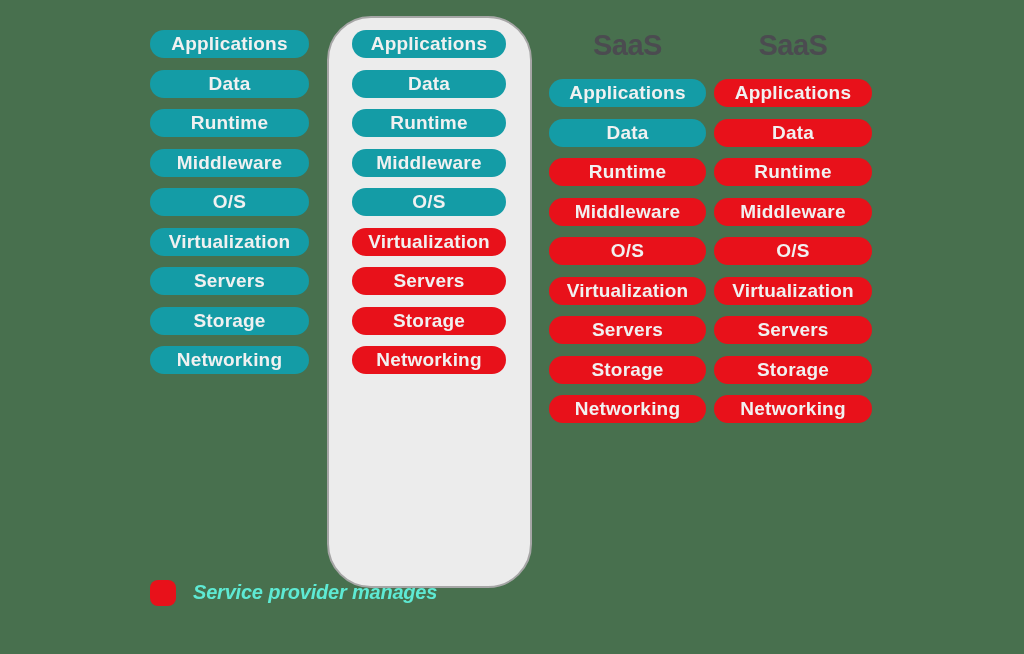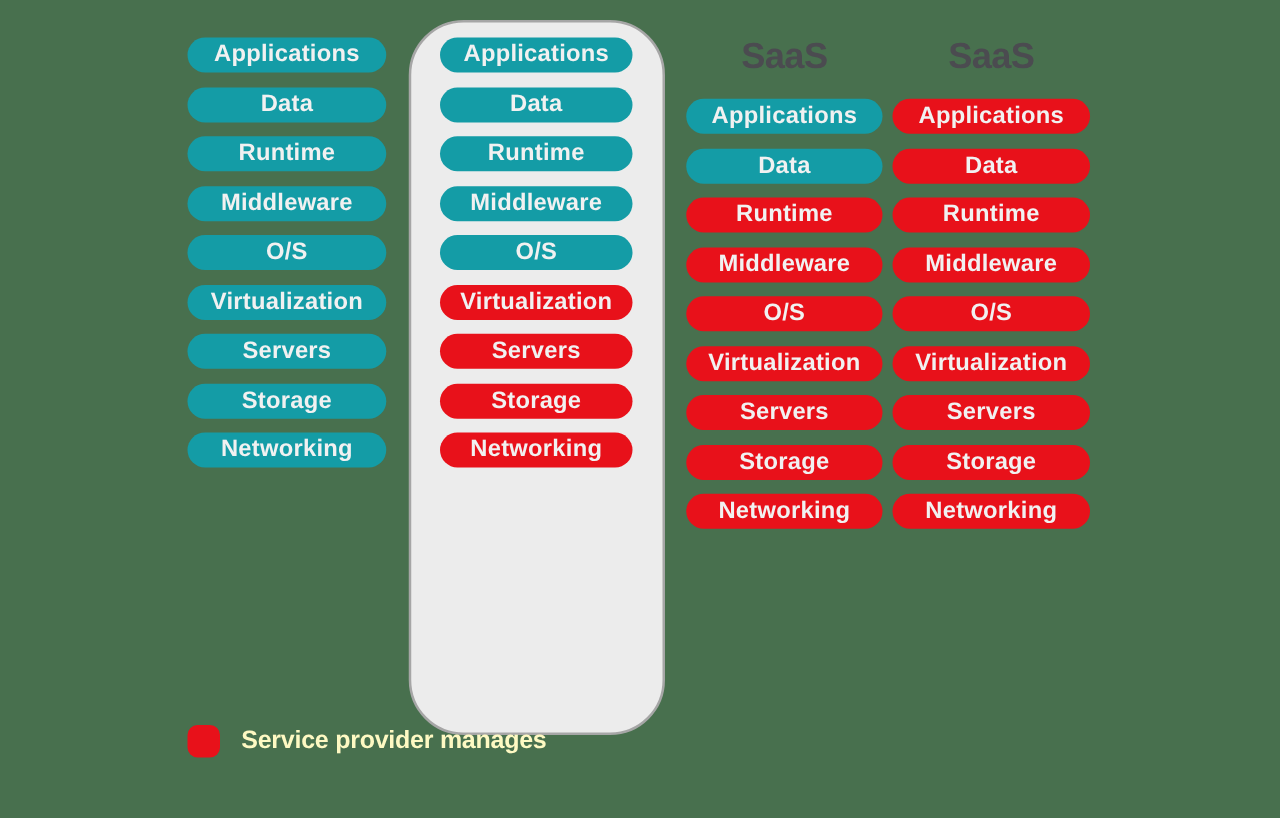--- a/index.html
+++ b/index.html
@@ -114,16 +114,16 @@
           <div class="pill" style="background: rgb(232, 17, 26); color: rgb(241, 241, 241);">Virtualization</div>
           <div class="pill" style="background: rgb(232, 17, 26); color: rgb(241, 241, 241);">Servers</div>
           <div class="pill" style="background: rgb(232, 17, 26); color: rgb(241, 241, 241);">Storage</div>
           <div class="pill" style="background: rgb(232, 17, 26); color: rgb(241, 241, 241);">Networking</div>
         </div>
       </div>
     </div>
   <div class="legend" id="legend">
       <div class="legend-row">
         <span class="swatch" style="background: rgb(232, 17, 26);"></span>
-        <span class="legend-label" style="color: #fef9c3;">Service provider manages</span>
+        <span class="legend-label" style="color: #5eead4; font-style: italic;">Service provider manages</span>
       </div>
     </div>
 </div>
 
 </body></html>

